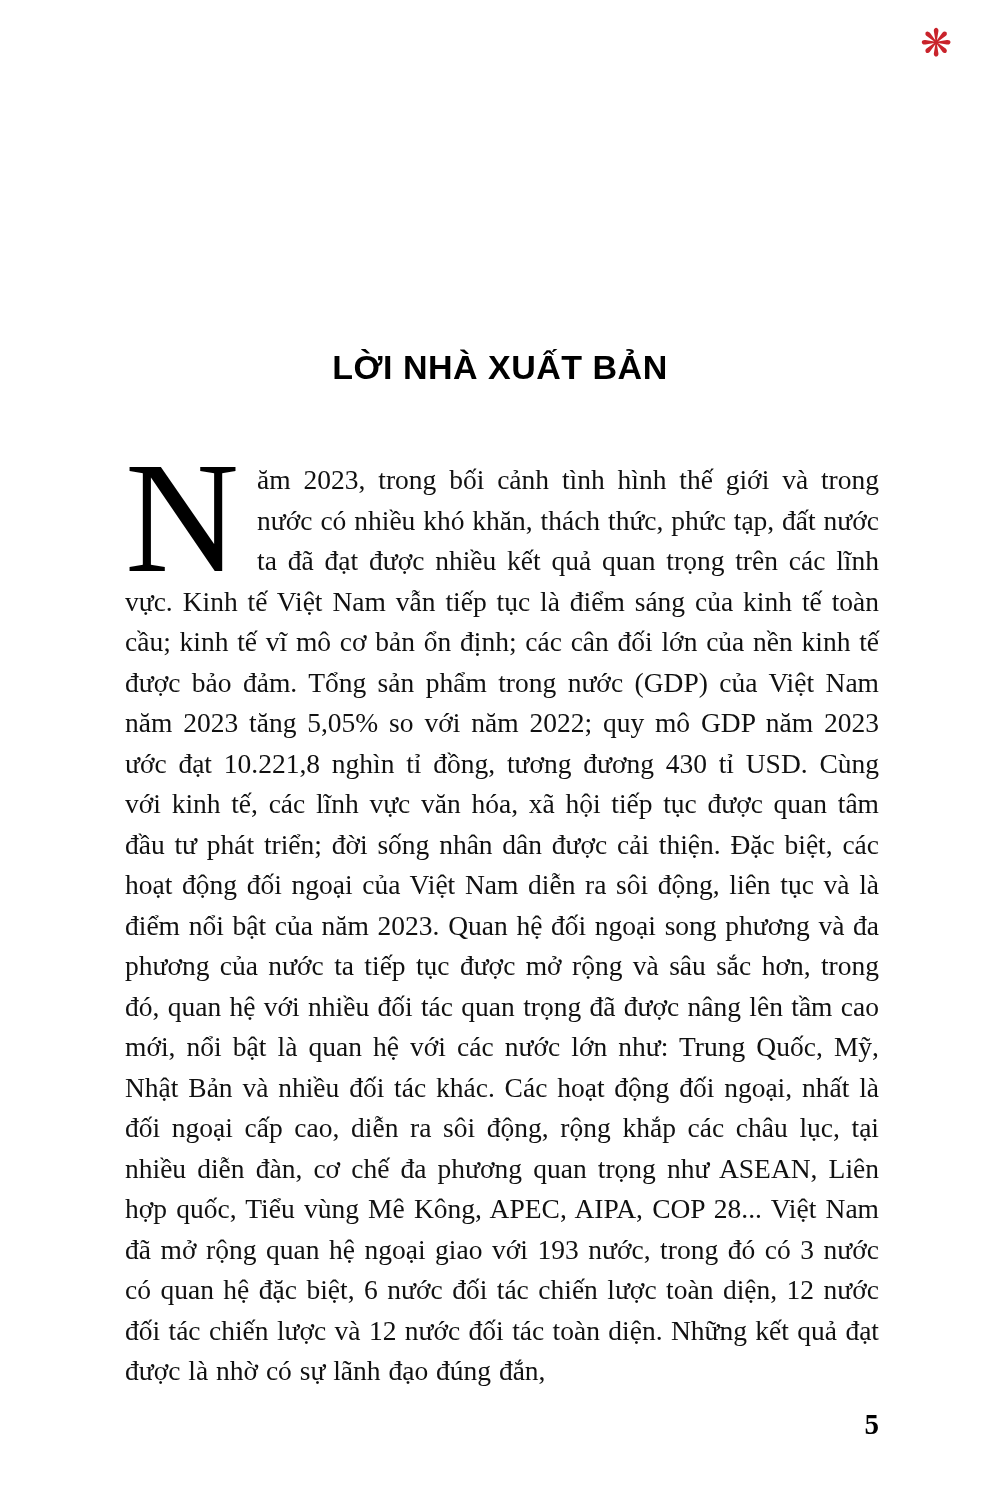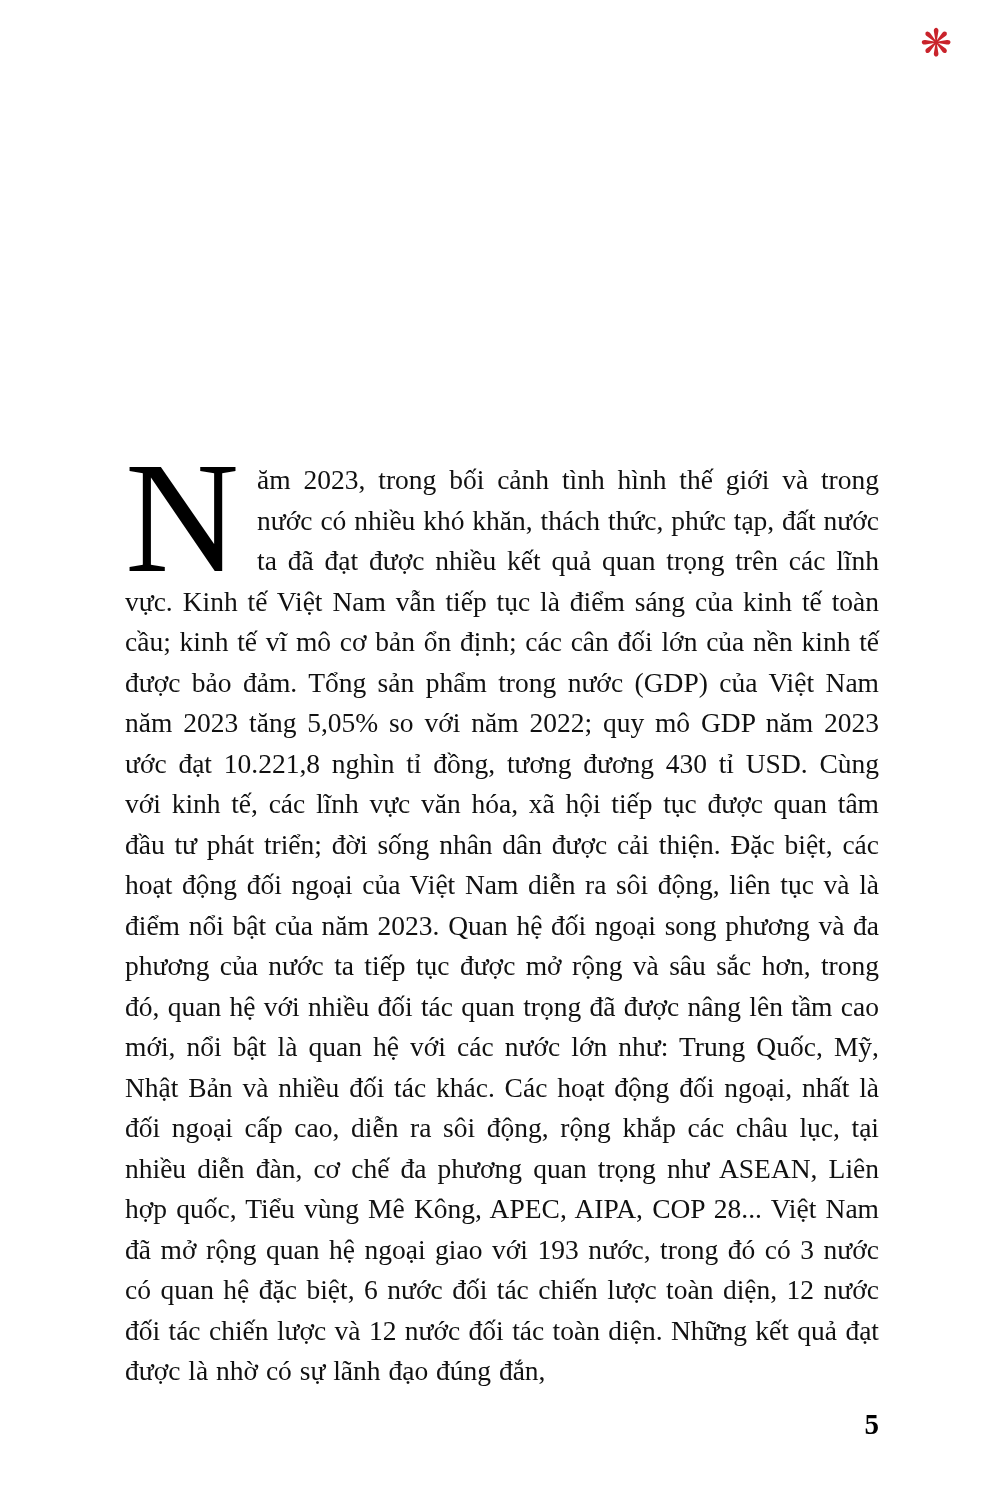--- a/index.html
+++ b/index.html
@@ -69,20 +69,21 @@
     color: #000000;
   }
 </style>
 </head>
 <body>
 
 <div class="page">
 
   <div class="ornament">❋</div>
 
+  <h1 class="title">LỜI NHÀ XUẤT BẢN</h1>
 
   <div class="body-text">
     <span class="dropcap">N</span><span>ăm 2023, trong bối cảnh tình hình thế giới và trong nước có nhiều khó khăn, thách thức, phức tạp, đất nước ta đã đạt được nhiều kết quả quan trọng trên các lĩnh vực. Kinh tế Việt Nam vẫn tiếp tục là điểm sáng của kinh tế toàn cầu; kinh tế vĩ mô cơ bản ổn định; các cân đối lớn của nền kinh tế được bảo đảm. Tổng sản phẩm trong nước (GDP) của Việt Nam năm 2023 tăng 5,05% so với năm 2022; quy mô GDP năm 2023 ước đạt 10.221,8 nghìn tỉ đồng, tương đương 430 tỉ USD. Cùng với kinh tế, các lĩnh vực văn hóa, xã hội tiếp tục được quan tâm đầu tư phát triển; đời sống nhân dân được cải thiện. Đặc biệt, các hoạt động đối ngoại của Việt Nam diễn ra sôi động, liên tục và là điểm nổi bật của năm 2023. Quan hệ đối ngoại song phương và đa phương của nước ta tiếp tục được mở rộng và sâu sắc hơn, trong đó, quan hệ với nhiều đối tác quan trọng đã được nâng lên tầm cao mới, nổi bật là quan hệ với các nước lớn như: Trung Quốc, Mỹ, Nhật Bản và nhiều đối tác khác. Các hoạt động đối ngoại, nhất là đối ngoại cấp cao, diễn ra sôi động, rộng khắp các châu lục, tại nhiều diễn đàn, cơ chế đa phương quan trọng như ASEAN, Liên hợp quốc, Tiểu vùng Mê Kông, APEC, AIPA, COP 28... Việt Nam đã mở rộng quan hệ ngoại giao với 193 nước, trong đó có 3 nước có quan hệ đặc biệt, 6 nước đối tác chiến lược toàn diện, 12 nước đối tác chiến lược và 12 nước đối tác toàn diện. Những kết quả đạt được là nhờ có sự lãnh đạo đúng đắn,</span>
   </div>
 
   <div class="page-number">5</div>
 
 </div>
 
 </body></html>

